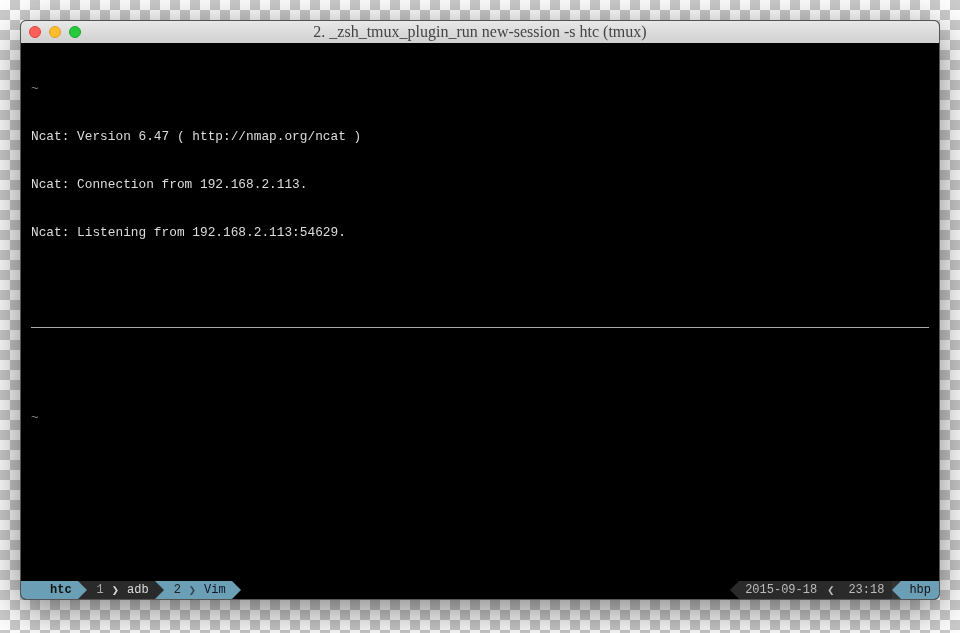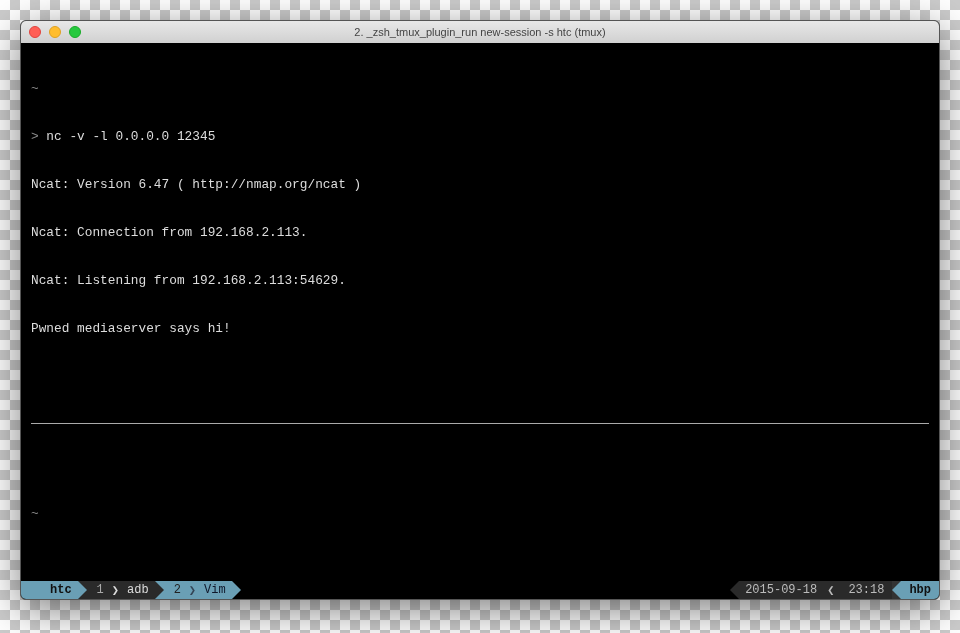--- a/index.html
+++ b/index.html
@@ -27,22 +27,22 @@
     flex-direction: column;
     overflow: hidden;
     border: 1px solid #555;
   }
   .titlebar {
     height: 22px;
     background: linear-gradient(#e8e8e8, #d0d0d0);
     display: flex;
     align-items: center;
     padding: 0 8px;
-    font-family: Liberation Sans, sans-serif;
-    font-size: 11px;
+    font-family: Liberation Serif, serif;
+    font-size: 16px;
     color: #444;
     position: relative;
     flex-shrink: 0;
   }
   .traffic-lights { display: flex; gap: 8px; }
   .light { width: 12px; height: 12px; border-radius: 50%; }
   .light.red { background: #ff5f56; border: 1px solid #e0443e; }
   .light.yellow { background: #ffbd2e; border: 1px solid #dea123; }
   .light.green { background: #27c93f; border: 1px solid #1aab29; }
   .title-text { position: absolute; left: 0; right: 0; text-align: center; }
@@ -87,43 +87,41 @@
   .seg.vim { background: #6a9fb5; color: #0f172a; }
   .arrow-r { width: 0; height: 0; border-top: 9px solid transparent; border-bottom: 9px solid transparent; }
   .arrow-r.htc-to-dark { border-left: 9px solid #6a9fb5; background: #2a2a2a; }
   .arrow-r.dark-to-blue { border-left: 9px solid #2a2a2a; background: #6a9fb5; }
   .arrow-r.blue-to-black { border-left: 9px solid #6a9fb5; background: #000; }
   .filler { flex: 1; background: #000; }
   .arrow-l { width: 0; height: 0; border-top: 9px solid transparent; border-bottom: 9px solid transparent; }
   .arrow-l.black-to-dark { border-right: 9px solid #2a2a2a; background: #000; }
   .arrow-l.to-hbp { border-right: 9px solid #6a9fb5; background: #333; }
   .seg.date { background: #2a2a2a; color: #bbb; padding-right: 8px; }
-  .seg.hbp { background: #6a9fb5; color: #111; font-weight: bold; padding: 0 8px; }
+  .seg.hbp { background: #6a9fb5; color: #111; font-weight: normal; padding: 0 8px; }
   .sep-thin { color: #666; padding: 0 2px; }
 </style>
 </head>
 <body>
 
 <div class="window">
   <div class="titlebar">
     <div class="traffic-lights">
       <div class="light red"></div>
       <div class="light yellow"></div>
       <div class="light green"></div>
     </div>
     <div class="title-text">2. _zsh_tmux_plugin_run new-session -s htc (tmux)</div>
   </div>
 
   <div class="terminal">
     <div class="line tilde">~</div>
-    <div class="line"><span class="prompt-marker">&gt; </span><span>nc -v -l 0.0.0.0 12345</span></div>
     <div class="line">Ncat: Version 6.47 ( http://nmap.org/ncat )</div>
     <div class="line">Ncat: Connection from 192.168.2.113.</div>
     <div class="line">Ncat: Listening from 192.168.2.113:54629.</div>
-    <div class="line">Pwned mediaserver says hi!</div>
     <div class="line"> </div>
     <hr class="hr">
     <div class="line"> </div>
     <div class="line tilde">~</div>
     
     
     
     
     
     

